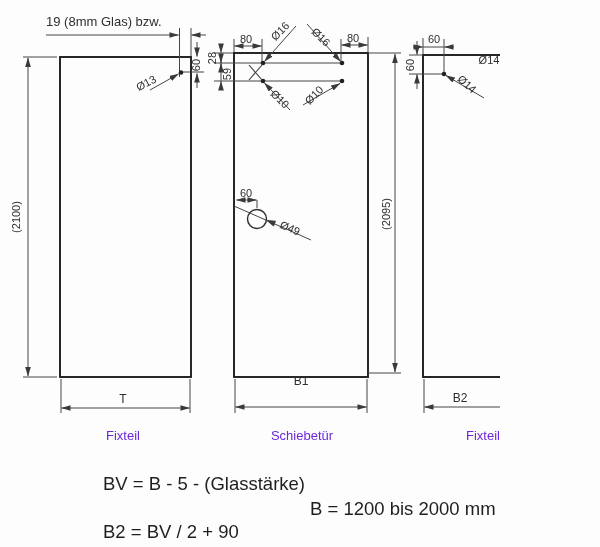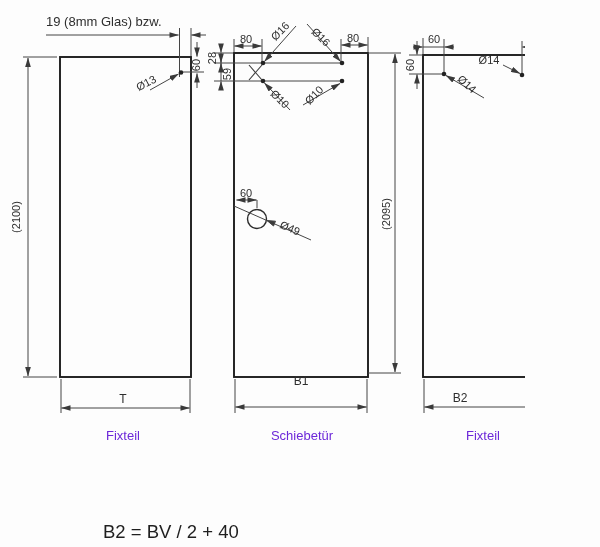--- a/index.html
+++ b/index.html
@@ -1,17 +1,17 @@
 <!DOCTYPE html>
 <html><head>
 <meta charset="utf-8">
 <style>
   html,body{margin:0;padding:0;background:#fdfdfd;}
   .stage{position:relative;width:500px;height:547px;background:#fdfdfd;overflow:hidden;
-         font-family:"Liberation Sans",sans-serif;padding-left:25px;}
+         font-family:"Liberation Sans",sans-serif;}
   svg.draw{position:absolute;left:0;top:0;}
   .thick{stroke:#1d1d1d;stroke-width:1.9;fill:none;}
   .thin{stroke:#454545;stroke-width:1;fill:none;}
   .knob{stroke:#2c2c2c;stroke-width:1.4;fill:none;}
   .dot{fill:#222;stroke:none;}
   .lbl{position:absolute;color:#2e2e2e;white-space:nowrap;line-height:1.1;}
   .s11{font-size:11px;}
   .s12{font-size:12px;}
   .s13{font-size:13px;}
   .cap{font-size:13px;color:#6d28d9;}
@@ -191,15 +191,17 @@
   <div class="lbl s11" style="left:573px;top:216px;transform:translate(-50%,-50%) rotate(-90deg);">(2100)</div>
 
   <div class="lbl s12" style="left:123px;top:400px;transform:translate(-50%,-50%);">T</div>
   <div class="lbl s12" style="left:301px;top:382px;transform:translate(-50%,-50%);">B1</div>
   <div class="lbl s12" style="left:460px;top:399px;transform:translate(-50%,-50%);">B2</div>
 
   <div class="lbl cap" style="left:123px;top:436px;transform:translate(-50%,-50%);">Fixteil</div>
   <div class="lbl cap" style="left:302px;top:436px;transform:translate(-50%,-50%);">Schiebetür</div>
   <div class="lbl cap" style="left:483px;top:436px;transform:translate(-50%,-50%);">Fixteil</div>
 
-  <div class="lbl formula" style="left:103px;top:522px;">B2 = BV / 2 + 40</div>
+  <div class="lbl formula" style="left:103px;top:474px;">BV = B - 5 - (Glasstärke)</div>
+  <div class="lbl formula" style="left:103px;top:522px;">B2 = BV / 2 + 90</div>
+  <div class="lbl formula" style="left:310px;top:499px;">B = 1200 bis 2000 mm</div>
 
 </div>
 
 </body></html>

